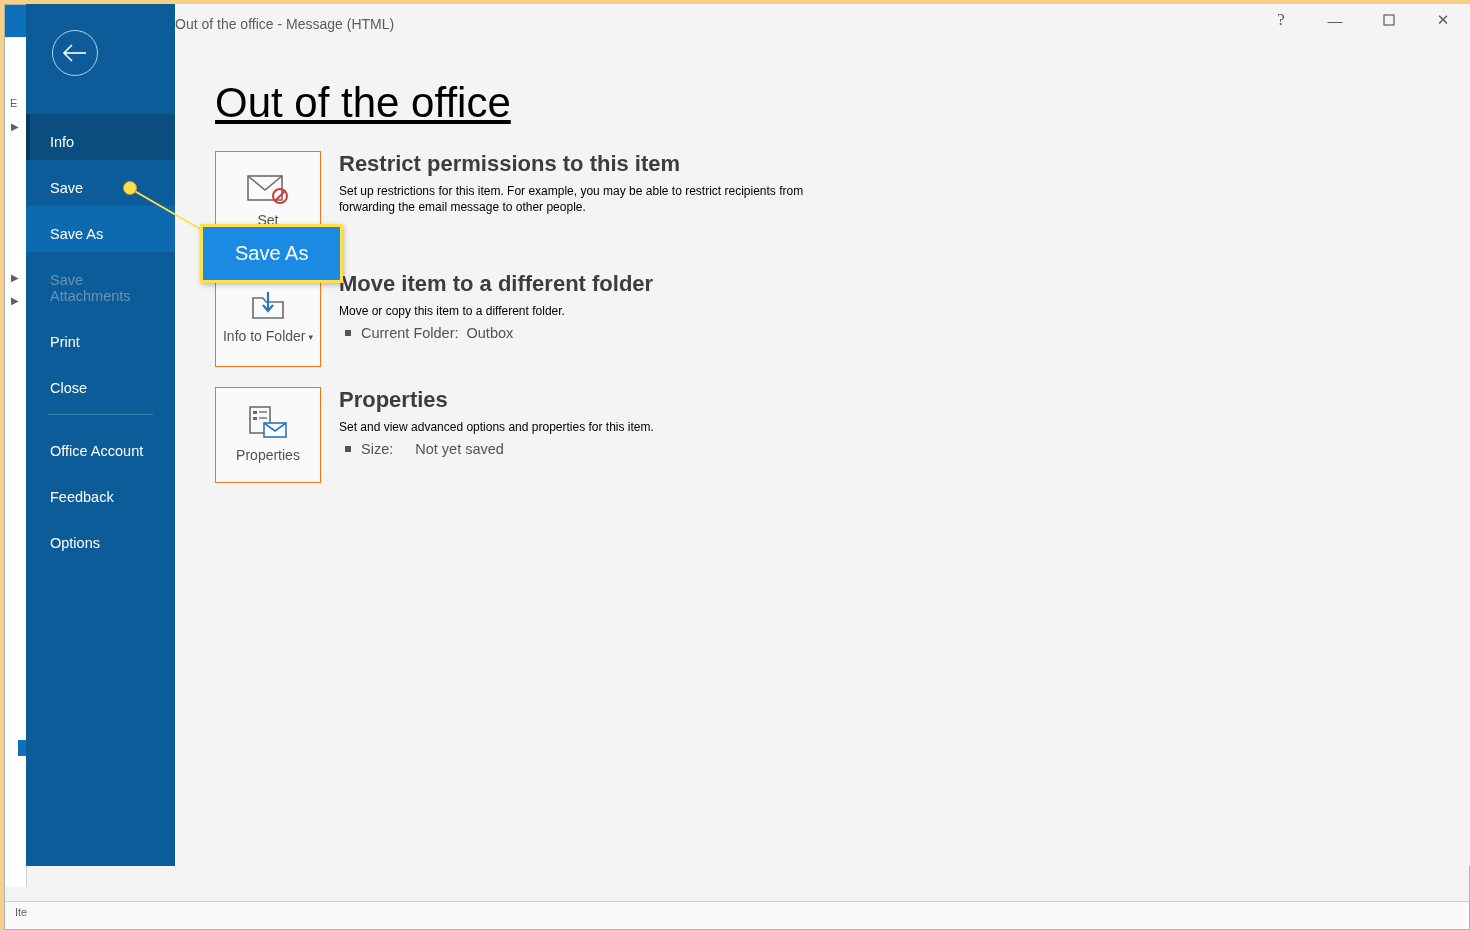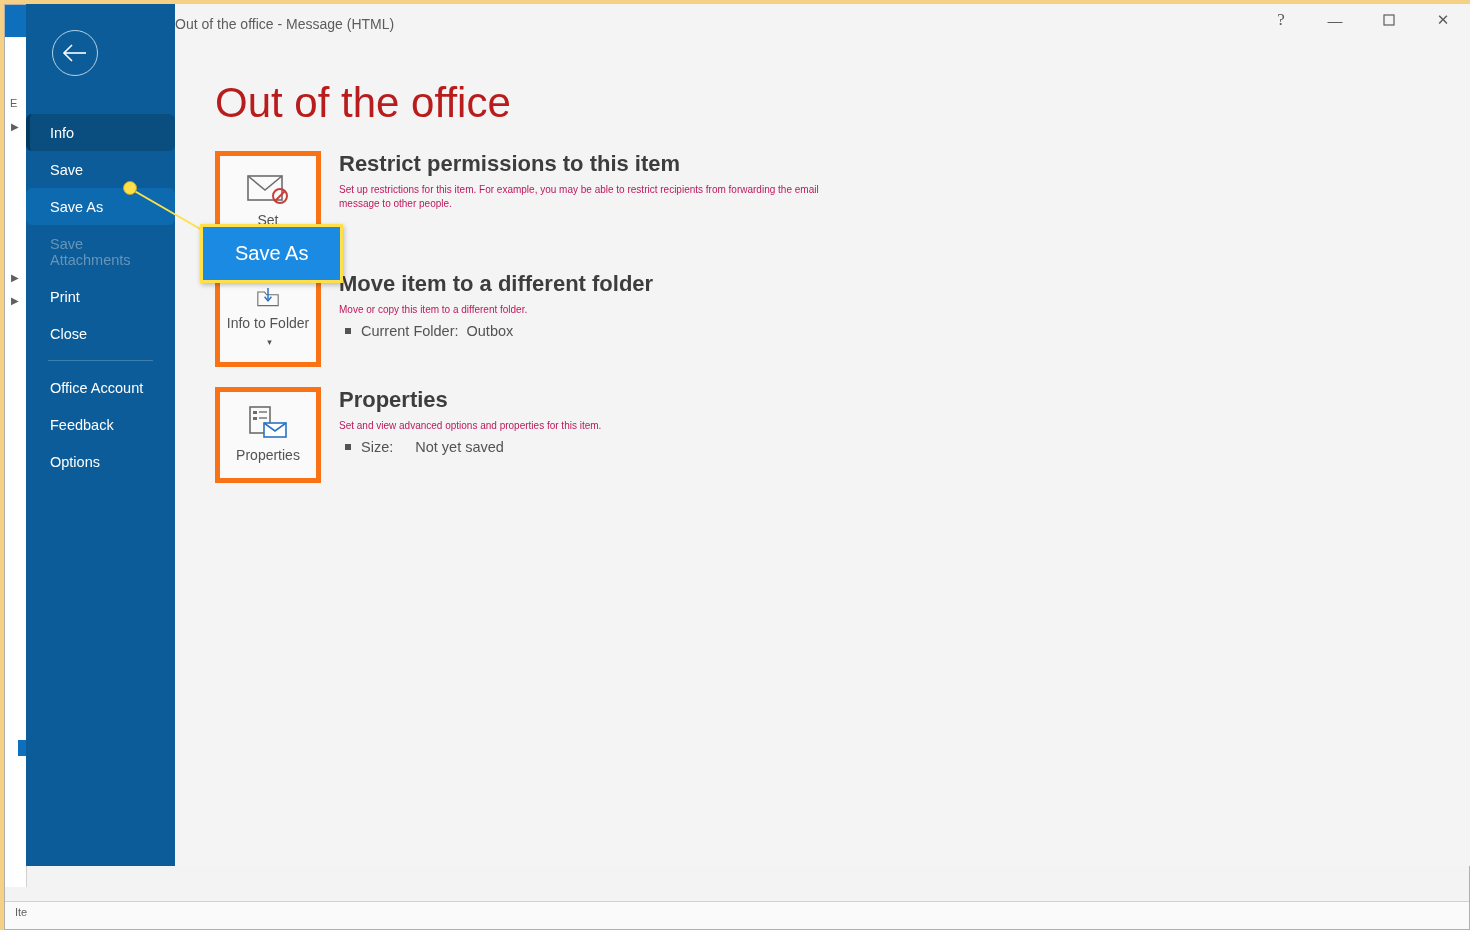--- a/index.html
+++ b/index.html
@@ -89,24 +89,23 @@
   .sidebar .back-btn svg { stroke: #ffffff; }
 
   .sidebar-menu {
     margin-top: 38px;
     display: flex;
     flex-direction: column;
   }
   .sidebar-item {
     color: #ffffff;
     font-size: 14.5px;
-    padding: 11px 12px 10px 24px;
+    padding: 20px 12px 10px 24px;
     cursor: pointer;
     position: relative;
-    border-radius: 6px;
   }
   .sidebar-item.selected {
     background: #0a4e80;
     border-left: 4px solid #02395f;
     padding-left: 20px;
   }
   .sidebar-item.hover-alt { background: #0d6aaf; }
   .sidebar-item.disabled { color: #6894b7; cursor: default; }
   .sidebar-divider {
     height: 1px;
@@ -148,40 +147,41 @@
     justify-content: center;
     font-size: 15px;
     color: #5c5c5c;
     cursor: pointer;
   }
   .win-btn.help { font-size: 17px; font-family: serif; }
 
   .page-title {
     font-size: 42px;
     font-weight: 300;
-    color: #b91c1c;
+    color: #000000;
     margin: 35px 0 24px 40px;
+    text-decoration: underline;
   }
 
   .sections {
     display: flex;
     flex-direction: column;
     gap: 20px;
     margin-left: 40px;
   }
 
   .section {
     display: flex;
     align-items: flex-start;
     gap: 18px;
   }
 
   .section-btn {
     width: 106px;
-    border: 5px solid #f97316;
+    border: 1px solid #f97316;
     background: #fafafa;
     display: flex;
     flex-direction: column;
     align-items: center;
     justify-content: center;
     padding: 12px 6px;
     cursor: pointer;
     flex-shrink: 0;
   }
   .section-btn .btn-label {
@@ -199,22 +199,22 @@
     transform: translateY(-1px);
   }
 
   .section-text h2 {
     font-size: 22px;
     font-weight: 700;
     color: #3d3d3d;
     margin-bottom: 6px;
   }
   .section-text p {
-    font-size: 10px;
-    color: #be185d;
+    font-size: 12px;
+    color: #000000;
     line-height: 1.35;
     max-width: 520px;
   }
   .section-text .kv {
     margin-top: 6px;
     display: flex;
     align-items: center;
     gap: 2px;
     font-size: 14.5px;
     color: #535353;

